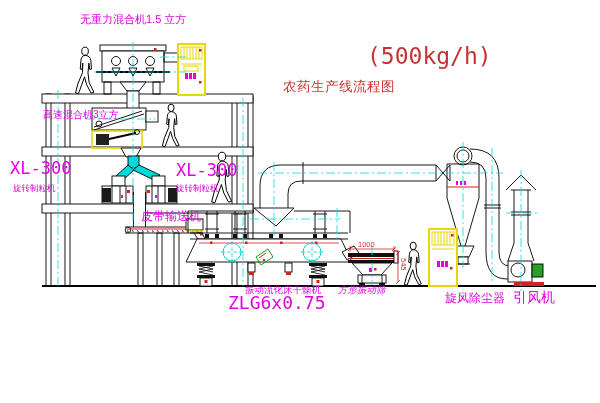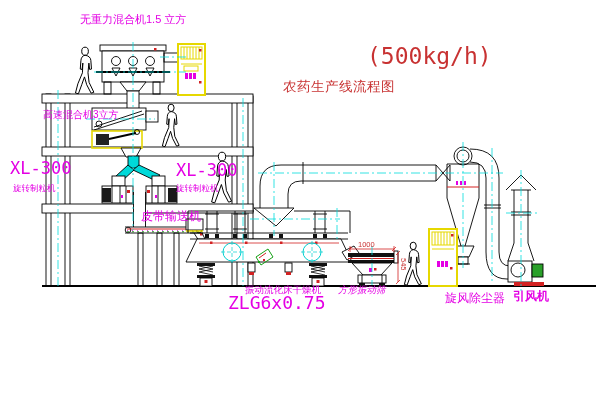--- a/index.html
+++ b/index.html
@@ -354,18 +354,18 @@
 <div class="lbl mag" style="left:176px;top:184px;font-size:8.5px;">旋转制粒机</div>
 
 <div class="lbl mag" style="left:141px;top:210px;font-size:12px;">皮带输送机</div>
 
 <div class="lbl mag" style="left:225px;top:285px;font-size:9.5px;margin-left:20px;">振动流化床干燥机</div>
 <div class="lbl mag mono" style="left:228px;top:294px;font-size:18px;">ZLG6x0.75</div>
 
 <div class="lbl mag" style="left:338px;top:285px;font-size:9.5px;font-style:italic;">方形振动筛</div>
 
 <div class="lbl mag" style="left:445px;top:292px;font-size:12px;">旋风除尘器</div>
-<div class="lbl mag" style="left:513px;top:290px;font-size:12px;font-weight:bold;">引风机</div>
+<div class="lbl mag" style="left:513px;top:290px;font-size:14px;">引风机</div>
 
 <div class="lbl red" style="left:358px;top:241px;font-size:7.5px;">1000</div>
 <div class="lbl red vert" style="left:399px;top:258px;font-size:7.5px;">545</div>
 
 </div>
 
 </body></html>

